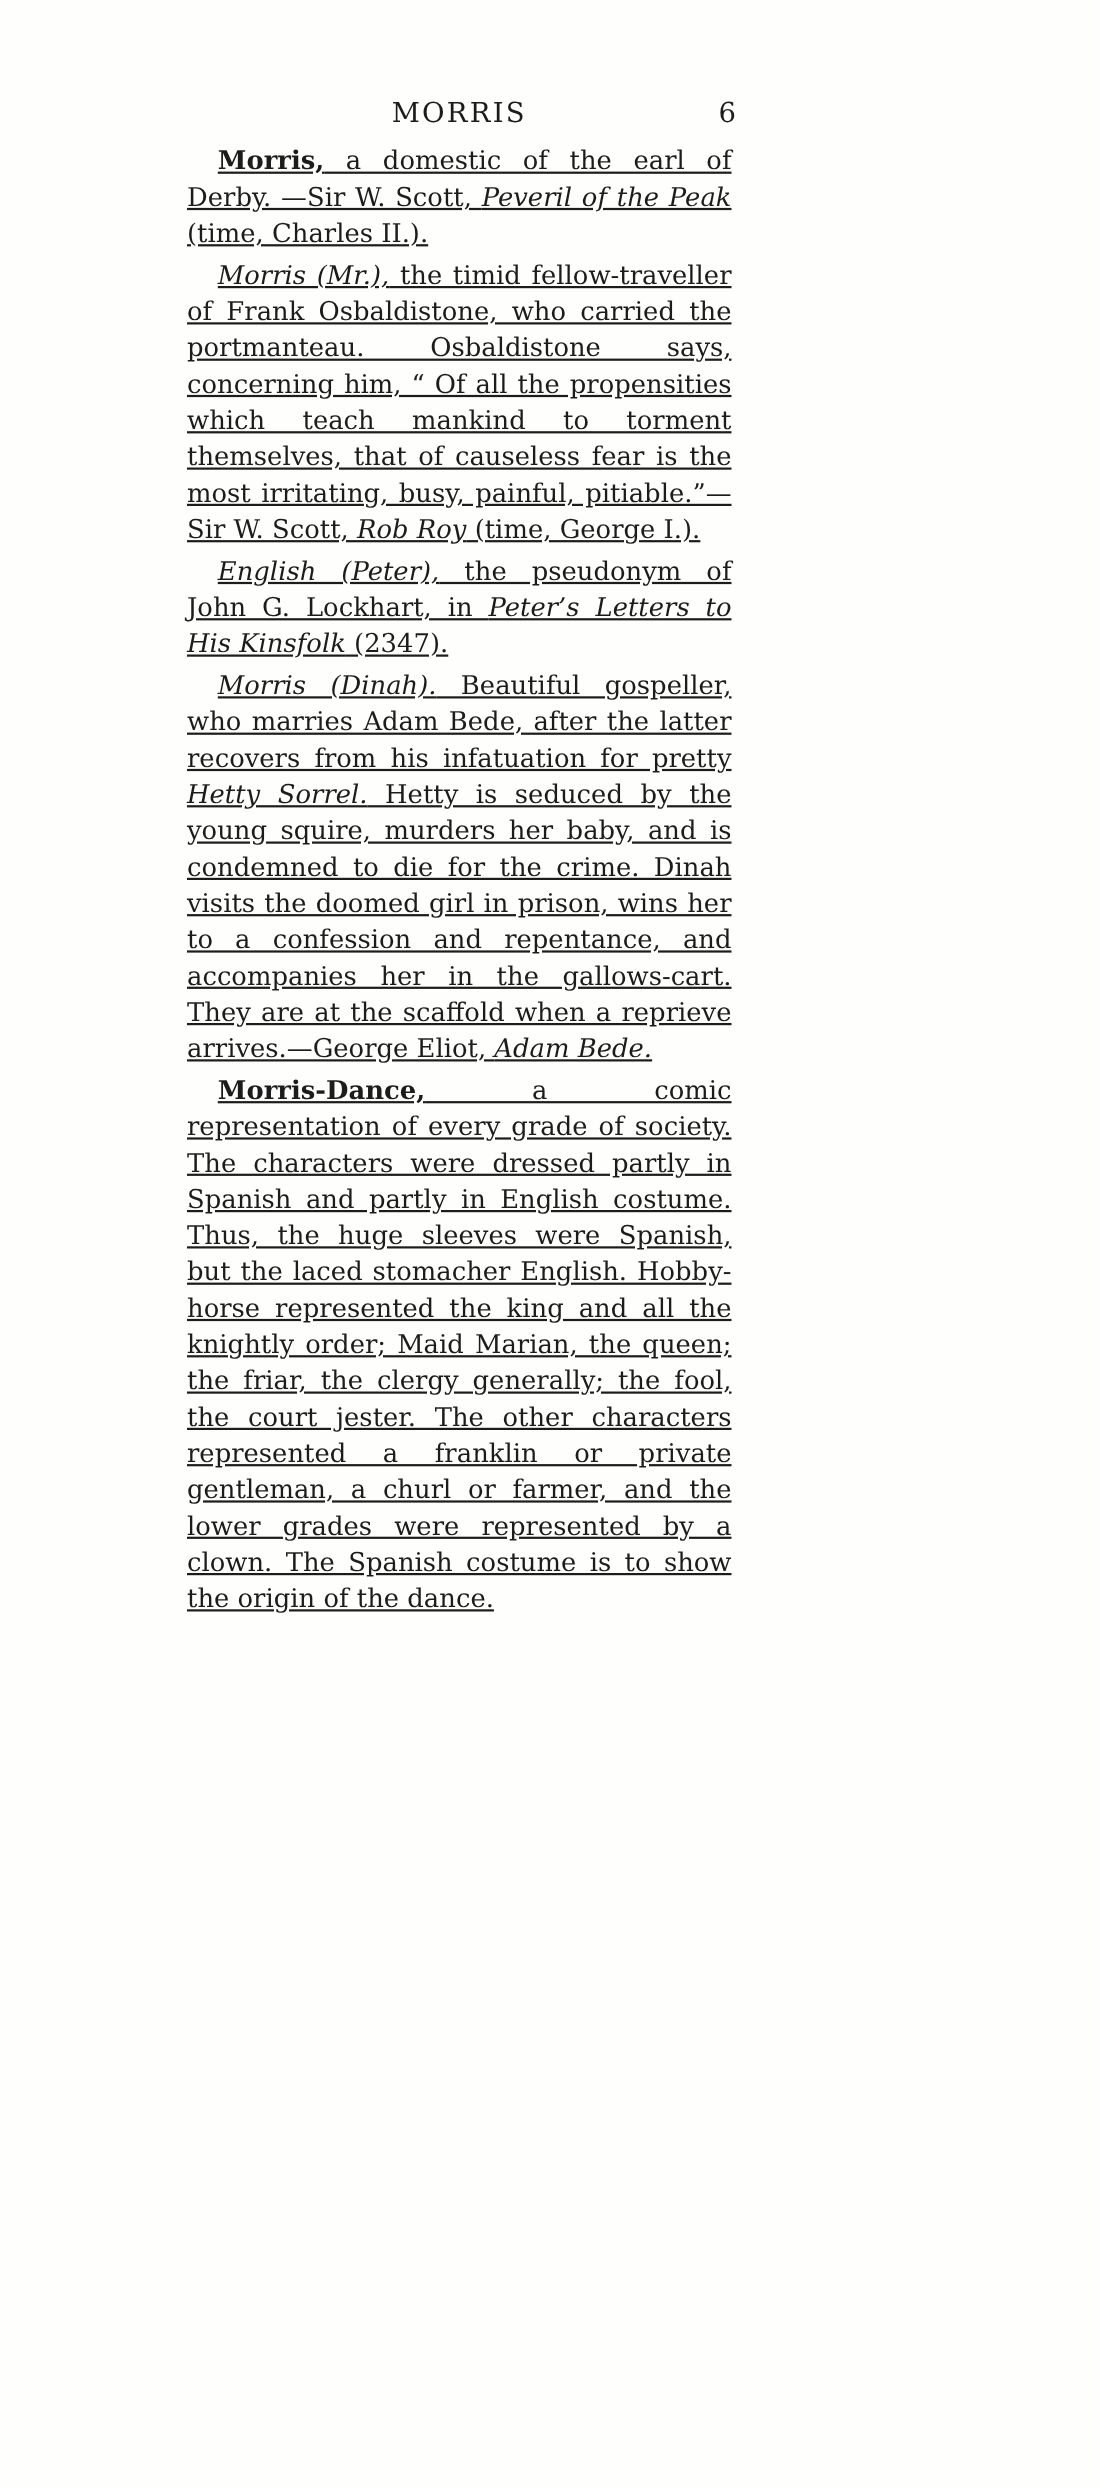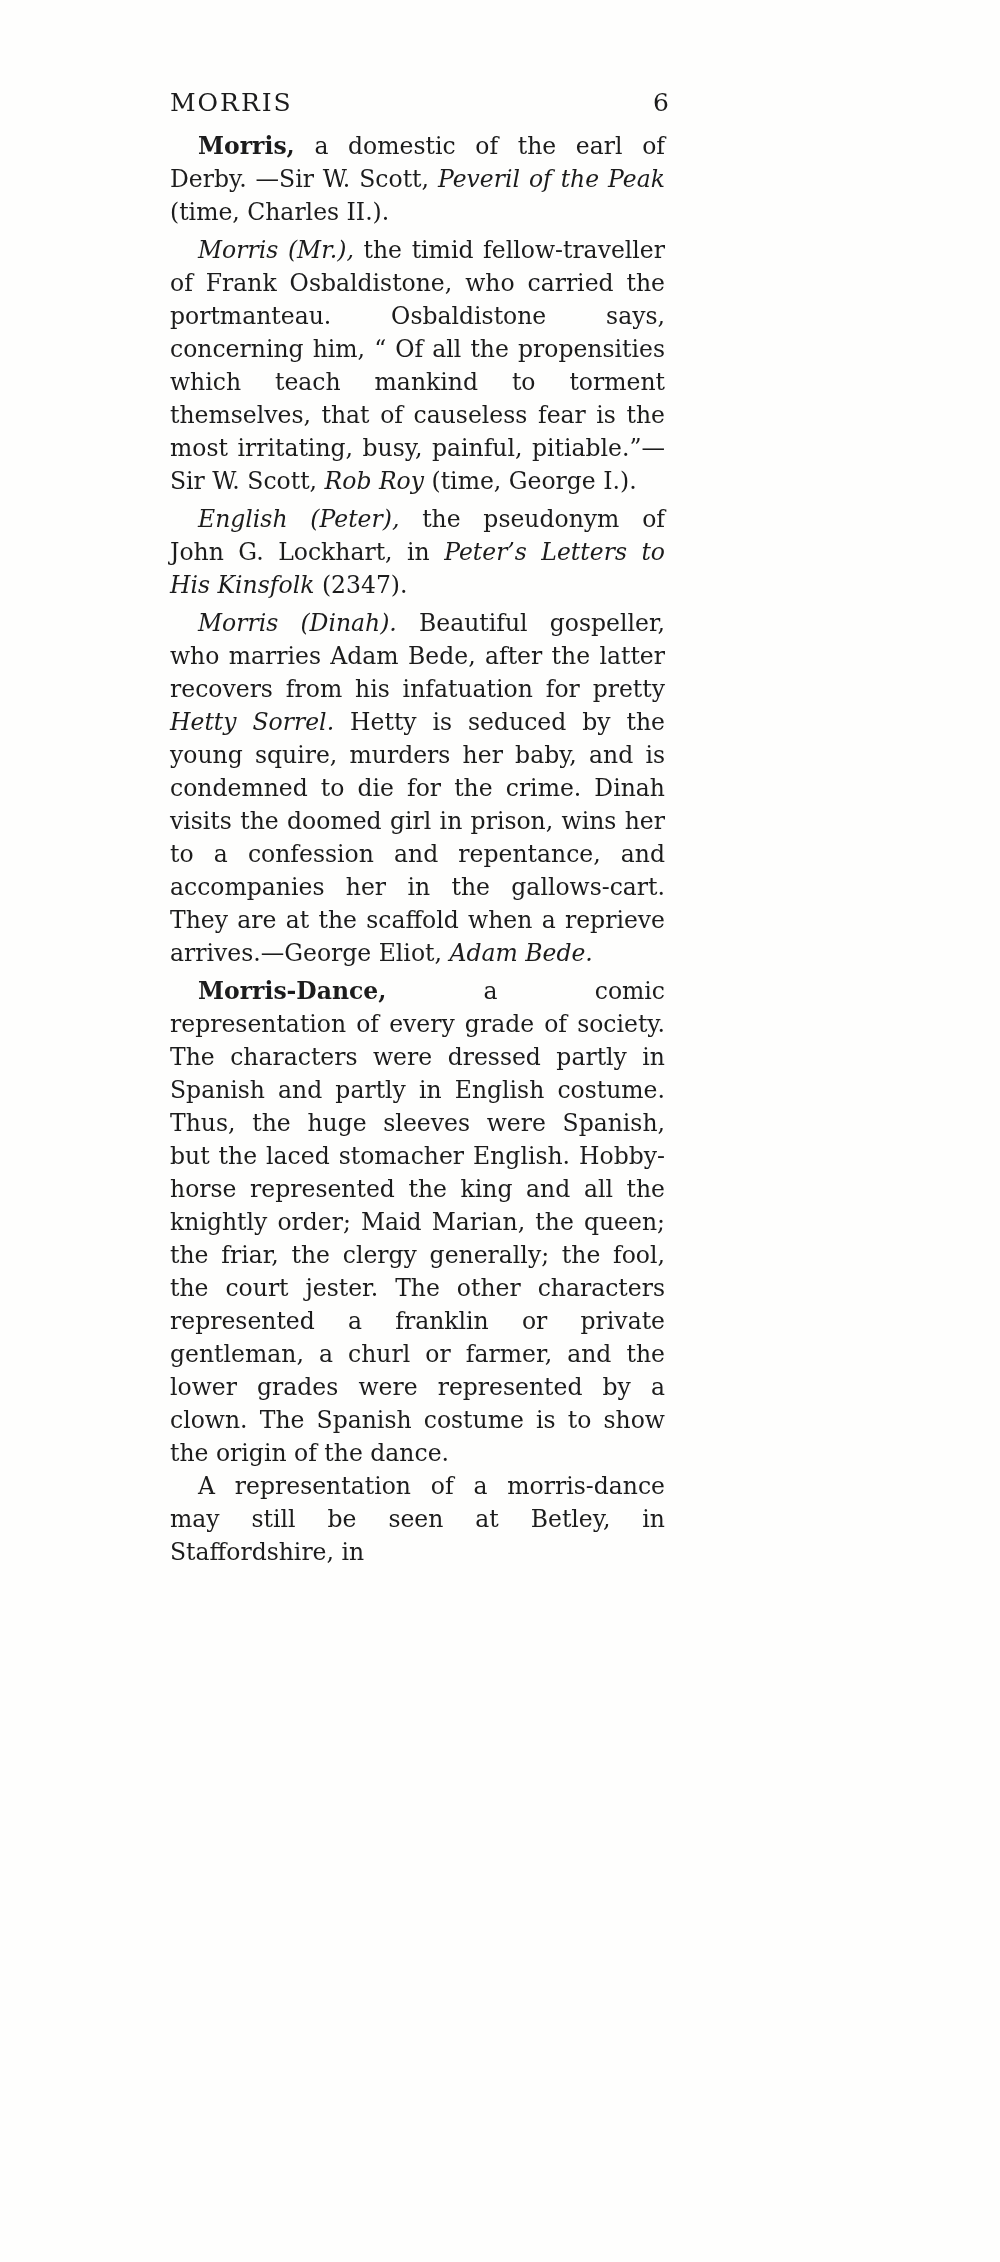--- a/index.html
+++ b/index.html
@@ -18,39 +18,41 @@
   }
   .running-head {
     position: absolute;
     top: 88px;
     left: 170px;
     width: 495px;
     height: 34px;
   }
   .head-title {
     display: block;
+    text-align: center;
     font-size: 25px;
     letter-spacing: 2px;
     color: #1c1c1c;
   }
   .page-number {
     position: absolute;
     top: 0;
     right: -4px;
     font-size: 25px;
     color: #1c1c1c;
   }
   .text-block {
     position: absolute;
     top: 130px;
     left: 170px;
     width: 495px;
     font-size: 23.5px;
     line-height: 33px;
     text-align: justify;
+    text-decoration: underline;
   }
   .para {
     margin: 0;
     text-indent: 28px;
   }
   .para.gap {
     margin-top: 5px;
   }
   .bold   { font-weight: bold; }
   .italic { font-style: italic; }
@@ -64,16 +66,15 @@
     <span class="head-title">MORRIS</span>
     <span class="page-number">6</span>
   </div>
 
   <div class="text-block" id="text-block">
       <p class="para"><span class="bold">Morris,</span><span> a domestic of the earl of Derby. —Sir W. Scott, </span><span class="italic">Peveril of the Peak</span><span> (time, Charles II.).</span></p>
       <p class="para gap"><span class="italic">Morris (Mr.),</span><span> the timid fellow-traveller of Frank Osbaldistone, who carried the portmanteau.  Osbaldistone says, concerning him, “ Of all the propensities which teach mankind to torment themselves, that of causeless fear is the most irritating, busy, painful, pitiable.”—Sir W. Scott, </span><span class="italic">Rob Roy</span><span> (time, George I.).</span></p>
       <p class="para gap"><span class="italic">English (Peter),</span><span> the pseudonym of John G. Lockhart, in </span><span class="italic">Peter’s Letters to His Kinsfolk</span><span> (2347).</span></p>
       <p class="para gap"><span class="italic">Morris (Dinah).</span><span>  Beautiful gospeller, who marries Adam Bede, after the latter recovers from his infatuation for pretty </span><span class="italic">Hetty Sorrel.</span><span>  Hetty is seduced by the young squire, murders her baby, and is condemned to die for the crime.  Dinah visits the doomed girl in prison, wins her to a confession and repentance, and accompanies her in the gallows-cart.  They are at the scaffold when a reprieve arrives.—George Eliot, </span><span class="italic">Adam Bede.</span></p>
       <p class="para gap"><span class="bold">Morris-Dance,</span><span> a comic representation of every grade of society.  The characters were dressed partly in Spanish and partly in English costume.  Thus, the huge sleeves were Spanish, but the laced stomacher English.  Hobby-horse represented the king and all the knightly order; Maid Marian, the queen; the friar, the clergy generally; the fool, the court jester.  The other characters represented a franklin or private gentleman, a churl or farmer, and the lower grades were represented by a clown.  The Spanish costume is to show the origin of the dance.</span></p>
-      <p class="para"><span>A representation of a morris-dance may still be seen at Betley, in Staffordshire, in</span></p>
     </div>
 
 </div>
 
 </body></html>

